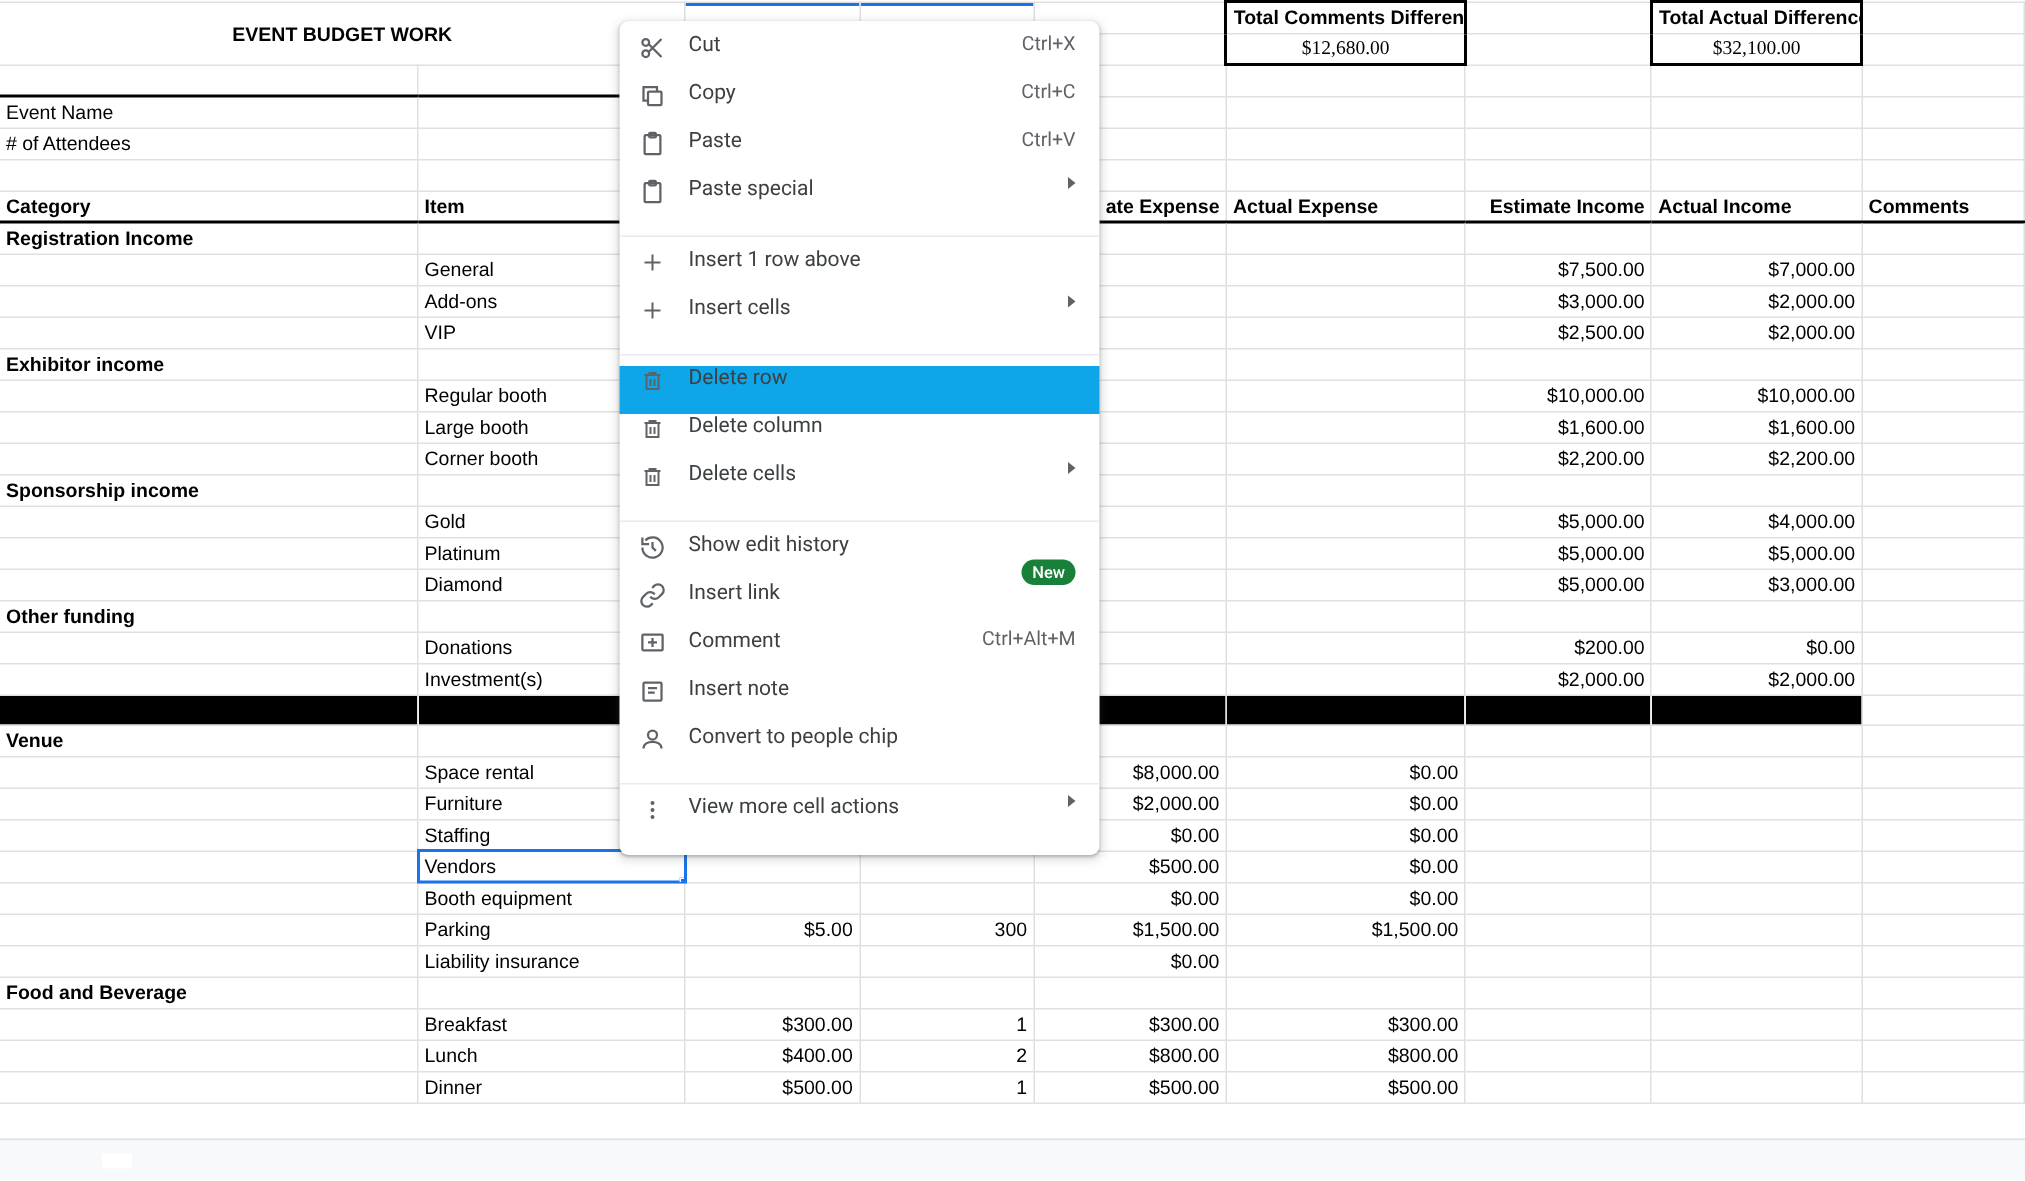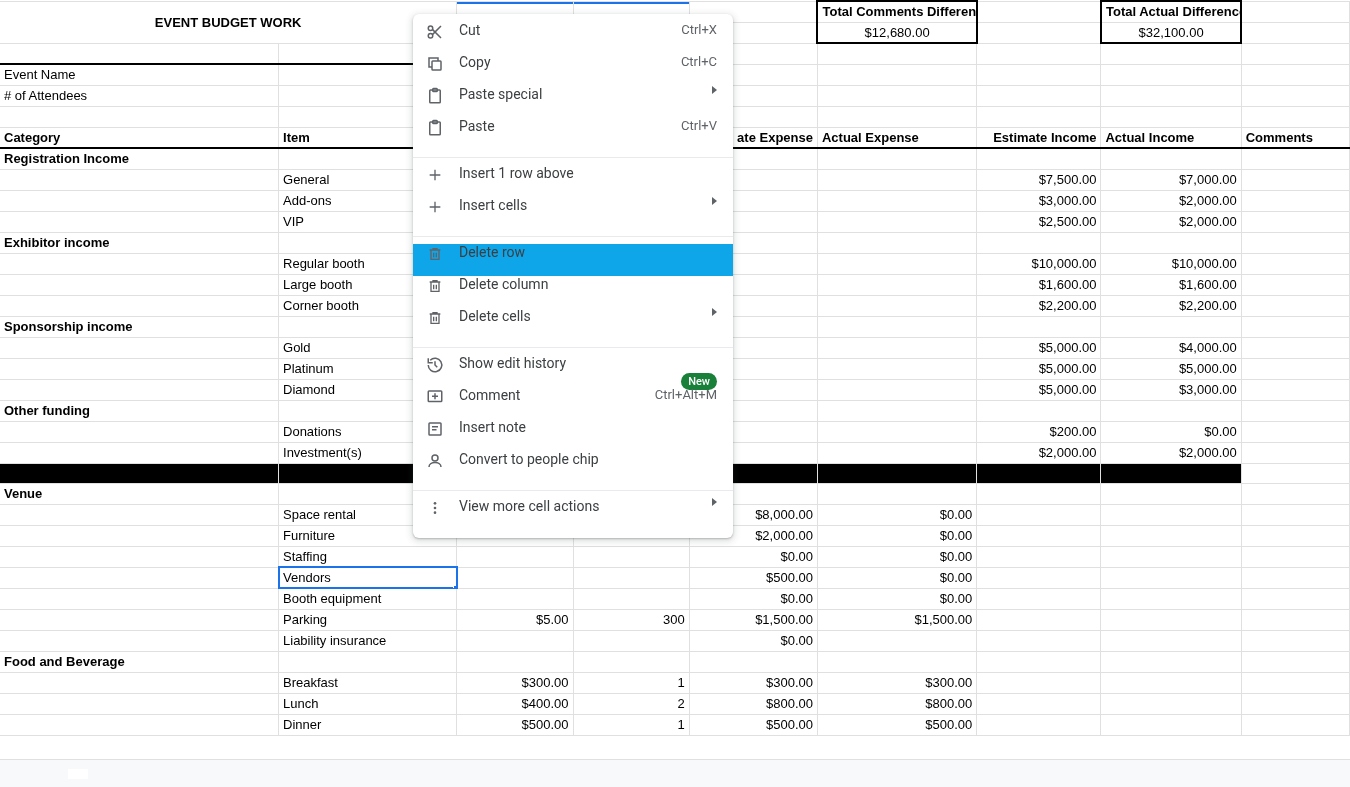--- a/index.html
+++ b/index.html
@@ -44,21 +44,21 @@
     font-size: 20px;
     text-align: center;
     height: 34px;
     border-left: none;
   }
   .bold { font-weight: bold; }
   .right { text-align: right; }
   .center { text-align: center; }
   .thick-bottom { border-bottom: 2px solid #000 !important; }
   .border-box-top { border-top: 2px solid #000 !important; border-left:2px solid #000 !important; border-right:2px solid #000 !important;}
-  .border-box-bottom { border-bottom: 2px solid #000 !important; border-left:2px solid #000 !important; border-right:2px solid #000 !important;}
+  .border-box-bottom { border-bottom: 2px solid #000 !important; border-left:2px solid #000 !important; border-right:2px solid #000 !important;font-family:Liberation Serif, serif;}
 
   .black-row td {
     background: #000;
     height: 20px;
   }
   .black-row td.nolast { background: #fff; }
 
   .selected-cell {
     outline: 2px solid #1a73e8;
     outline-offset: -1px;
@@ -613,33 +613,33 @@
     <span class="ctx-label">Copy</span>
     <span class="ctx-shortcut">Ctrl+C</span>
   </div>
   <div class="ctx-item">
     <span class="ctx-icon">
         <svg width="18" height="18" viewBox="0 0 24 24" fill="none" stroke="#5f6368" stroke-width="2">
           <rect x="5" y="4" width="14" height="17" rx="1"></rect>
           <rect x="9" y="2" width="6" height="4" rx="1"></rect>
         </svg>
       </span>
+    <span class="ctx-label">Paste</span>
+    <span class="ctx-shortcut">Ctrl+V</span>
+  </div>
+  <div class="ctx-item">
+    <span class="ctx-icon">
+        <svg width="18" height="18" viewBox="0 0 24 24" fill="none" stroke="#5f6368" stroke-width="2">
+          <rect x="5" y="4" width="14" height="17" rx="1"></rect>
+          <rect x="9" y="2" width="6" height="4" rx="1"></rect>
+        </svg>
+      </span>
     <span class="ctx-label">Paste special</span>
     <span class="ctx-arrow"></span>
   </div>
-  <div class="ctx-item">
-    <span class="ctx-icon">
-        <svg width="18" height="18" viewBox="0 0 24 24" fill="none" stroke="#5f6368" stroke-width="2">
-          <rect x="5" y="4" width="14" height="17" rx="1"></rect>
-          <rect x="9" y="2" width="6" height="4" rx="1"></rect>
-        </svg>
-      </span>
-    <span class="ctx-label">Paste</span>
-    <span class="ctx-shortcut">Ctrl+V</span>
-  </div>
   <div class="ctx-sep"></div>
   <div class="ctx-item">
     <span class="ctx-icon">
         <svg width="16" height="16" viewBox="0 0 24 24" stroke="#5f6368" stroke-width="2">
           <path d="M12 4 V20 M4 12 H20"></path>
         </svg>
       </span>
     <span class="ctx-label">Insert 1 row above</span>
   </div>
   <div class="ctx-item">
@@ -679,20 +679,28 @@
   </div>
   <div class="ctx-sep"></div>
   <div class="ctx-item">
     <span class="ctx-icon">
         <svg width="18" height="18" viewBox="0 0 24 24" fill="none" stroke="#5f6368" stroke-width="2">
           <path d="M3 12 a9 9 0 1 0 2.64 -6.36 M3 3 V9 H9 M12 7 V12 L15 15"></path>
         </svg>
       </span>
     <span class="ctx-label">Show edit history</span>
     <span class="ctx-badge">New</span>
+  </div>
+  <div class="ctx-item">
+    <span class="ctx-icon">
+        <svg width="18" height="18" viewBox="0 0 24 24" fill="none" stroke="#5f6368" stroke-width="2">
+          <path d="M10 13a5 5 0 0 0 7.54.54l3-3a5 5 0 0 0-7.07-7.07l-1.72 1.71 M14 11a5 5 0 0 0-7.54-.54l-3 3a5 5 0 0 0 7.07 7.07l1.71-1.71"></path>
+        </svg>
+      </span>
+    <span class="ctx-label">Insert link</span>
   </div>
   <div class="ctx-item">
     <span class="ctx-icon">
         <svg width="18" height="18" viewBox="0 0 24 24" fill="none" stroke="#5f6368" stroke-width="2">
           <rect x="3" y="4" width="18" height="14" rx="1"></rect>
           <path d="M12 7 V15 M8 11 H16"></path>
         </svg>
       </span>
     <span class="ctx-label">Comment</span>
     <span class="ctx-shortcut">Ctrl+Alt+M</span>

